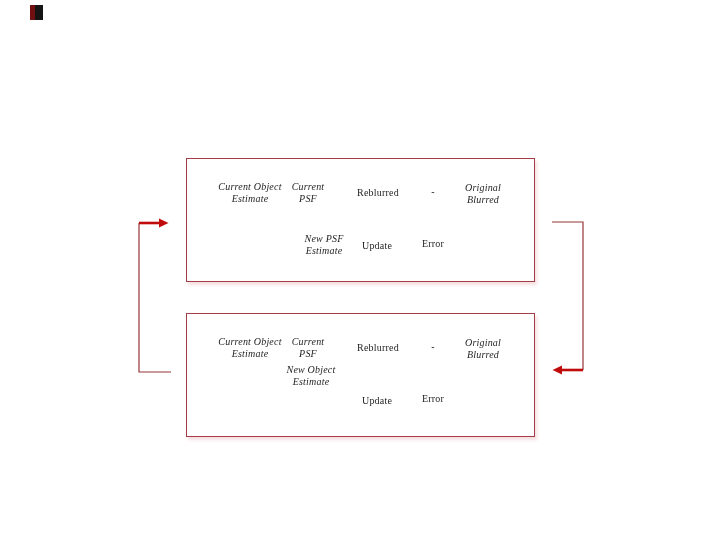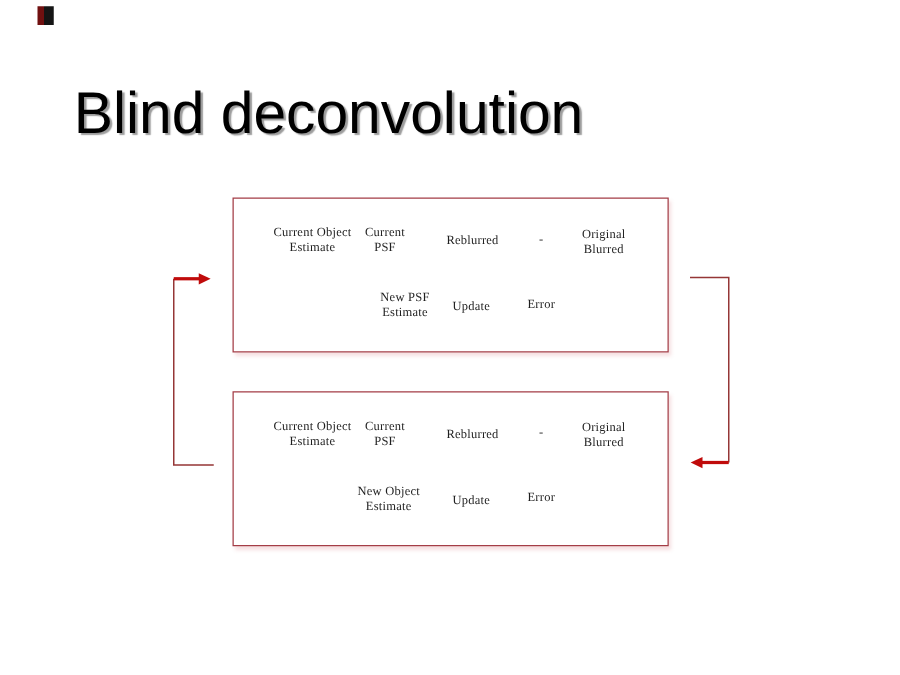--- a/index.html
+++ b/index.html
@@ -27,34 +27,33 @@
     background:#fff;
     box-shadow:2px 3px 3px rgba(225,150,155,0.30);
   }
   .box1{top:158px;}
   .box2{top:313px;}
   .lbl{
     position:absolute;transform:translate(-50%,-50%);
     text-align:center;font-size:10px;line-height:12px;
     color:var(--label-text,#1f1f1f);white-space:nowrap;letter-spacing:0.2px;
   }
-  .lbl span{display:block;}
+  .lbl span{display:block;font-style:italic;}
   .arrows{position:absolute;left:0;top:0;pointer-events:none;}
   .thin{stroke:var(--thin-line,#953636);stroke-width:1.2;fill:none;}
   .thick{stroke:var(--arrow,#c00b0b);stroke-width:2.6;}
   .head{fill:var(--arrow,#c00b0b);stroke:none;}
 </style>
 </head>
 <body>
 
 <div class="slide">
 
   <div class="corner-marker"></div>
 
-  <h1 class="title">Blind deconvolution</h1>
 
   <div class="box box1"></div>
 
   <div class="box box2"></div>
 
   <svg class="arrows" width="720" height="540" viewBox="0 0 720 540">
     <path class="thin" d="M139,223 L139,372 L171,372"></path>
     <path class="thin" d="M552,222 L583,222 L583,370"></path>
     <g>
       <line class="thick" x1="139" y1="223" x2="160" y2="223"></line>
@@ -94,20 +93,20 @@
   <div class="lbl" style="left:308px;top:348px">
     <span>Current</span>
     <span>PSF</span>
   </div>
   <div class="lbl" style="left:378px;top:348px">Reblurred</div>
   <div class="lbl" style="left:433px;top:347px">-</div>
   <div class="lbl" style="left:483px;top:349px">
     <span>Original</span>
     <span>Blurred</span>
   </div>
-  <div class="lbl" style="left:311px;top:400px">
+  <div class="lbl" style="left:311px;top:376px">
     <span>New Object</span>
     <span>Estimate</span>
   </div>
   <div class="lbl" style="left:377px;top:401px">Update</div>
   <div class="lbl" style="left:433px;top:399px">Error</div>
 
 </div>
 
 </body></html>

